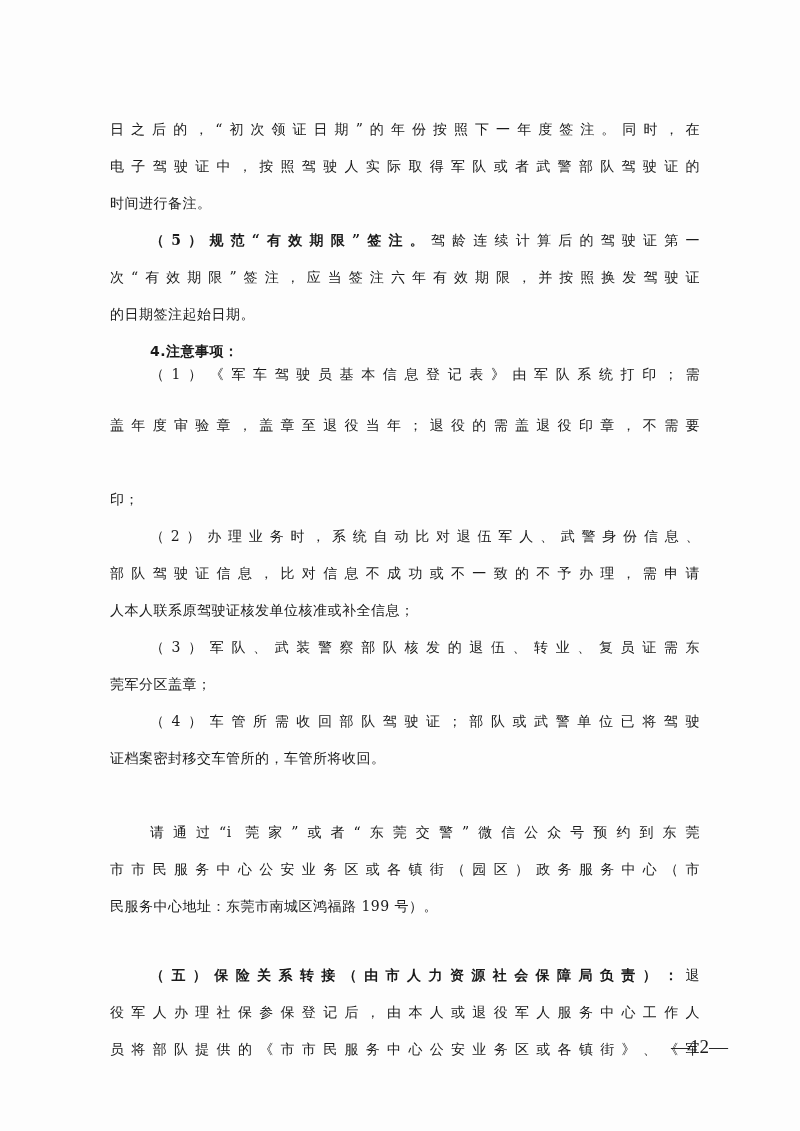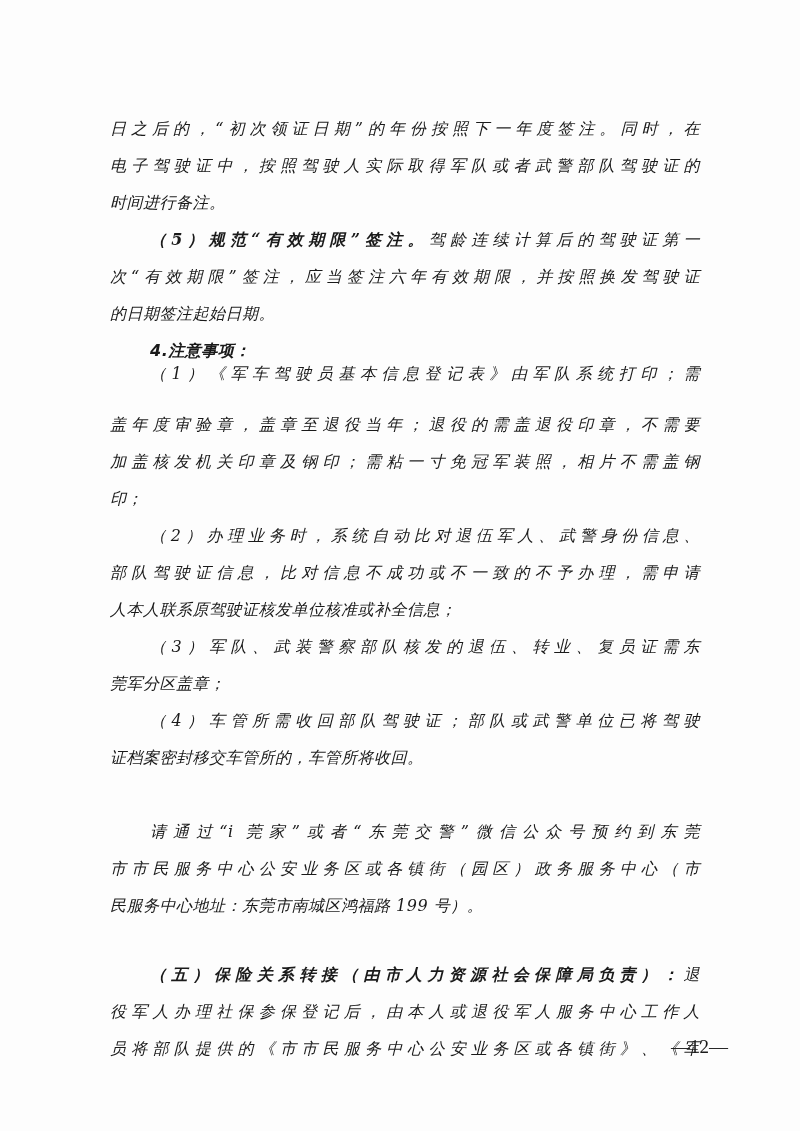--- a/index.html
+++ b/index.html
@@ -1,20 +1,20 @@
 <!DOCTYPE html>
 <html><head>
 <meta charset="utf-8">
 <style>
   html, body { margin: 0; padding: 0; background: #ffffff; }
   body { width: 800px; height: 1131px; position: relative; overflow: hidden;
          font-family: "DejaVu Serif", "Liberation Serif", serif; color: #1a1a1a; }
   .page { position: absolute; left: 0; top: 0; width: 800px; height: 1131px; background: #fdfdfd; }
-  .line { position: absolute; left: 110px; width: 590px; font-size: 16px; line-height: 26px;
-          white-space: nowrap; text-align: justify; text-align-last: justify; letter-spacing: 0.5px; font-style: italic; }
+  .line { position: absolute; left: 110px; width: 590px; font-size: 14px; line-height: 26px;
+          white-space: nowrap; text-align: justify; text-align-last: justify; letter-spacing: 0.5px; }
   .line.short { text-align-last: left; }
   .line.indent { left: 150px; width: 550px; }
   .bold { font-weight: bold; }
   .heading { font-family: "DejaVu Sans", "Liberation Sans", sans-serif; font-weight: bold; text-align-last: left; }
   .page-number { position: absolute; left: 0; width: 728px; top: 1036px; text-align: right;
                  font-size: 19px; font-family: "Liberation Serif", serif; }
 </style>
 </head>
 <body>
 
@@ -25,21 +25,20 @@
   <div class="line short" style="top:190px">时间进行备注。</div>
 
   <div class="line indent" style="top:227px"><span class="bold">（5）规范“有效期限”签注。</span><span>驾龄连续计算后的驾驶证第一</span></div>
   <div class="line" style="top:264px">次“有效期限”签注，应当签注六年有效期限，并按照换发驾驶证</div>
   <div class="line short" style="top:301px">的日期签注起始日期。</div>
 
   <div class="line indent heading" style="top:338px">4.注意事项：</div>
 
   <div class="line indent" style="top:361px">（1）《军车驾驶员基本信息登记表》由军队系统打印；需</div>
   <div class="line" style="top:412px">盖年度审验章，盖章至退役当年；退役的需盖退役印章，不需要</div>
-  <div class="line" style="top:449px">加盖核发机关印章及钢印；需粘一寸免冠军装照，相片不需盖钢</div>
   <div class="line short" style="top:486px">印；</div>
 
   <div class="line indent" style="top:523px">（2）办理业务时，系统自动比对退伍军人、武警身份信息、</div>
   <div class="line" style="top:560px">部队驾驶证信息，比对信息不成功或不一致的不予办理，需申请</div>
   <div class="line short" style="top:597px">人本人联系原驾驶证核发单位核准或补全信息；</div>
 
   <div class="line indent" style="top:634px">（3）军队、武装警察部队核发的退伍、转业、复员证需东</div>
   <div class="line short" style="top:671px">莞军分区盖章；</div>
 
   <div class="line indent" style="top:708px">（4）车管所需收回部队驾驶证；部队或武警单位已将驾驶</div>

